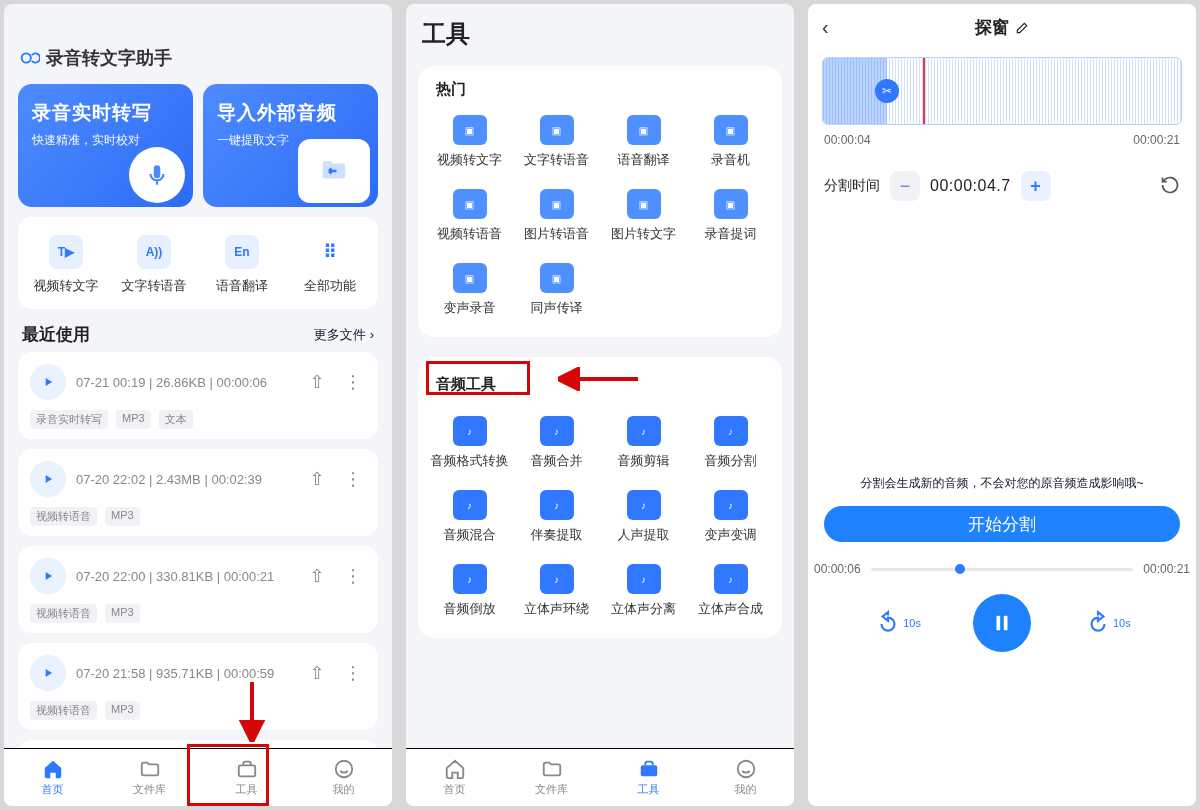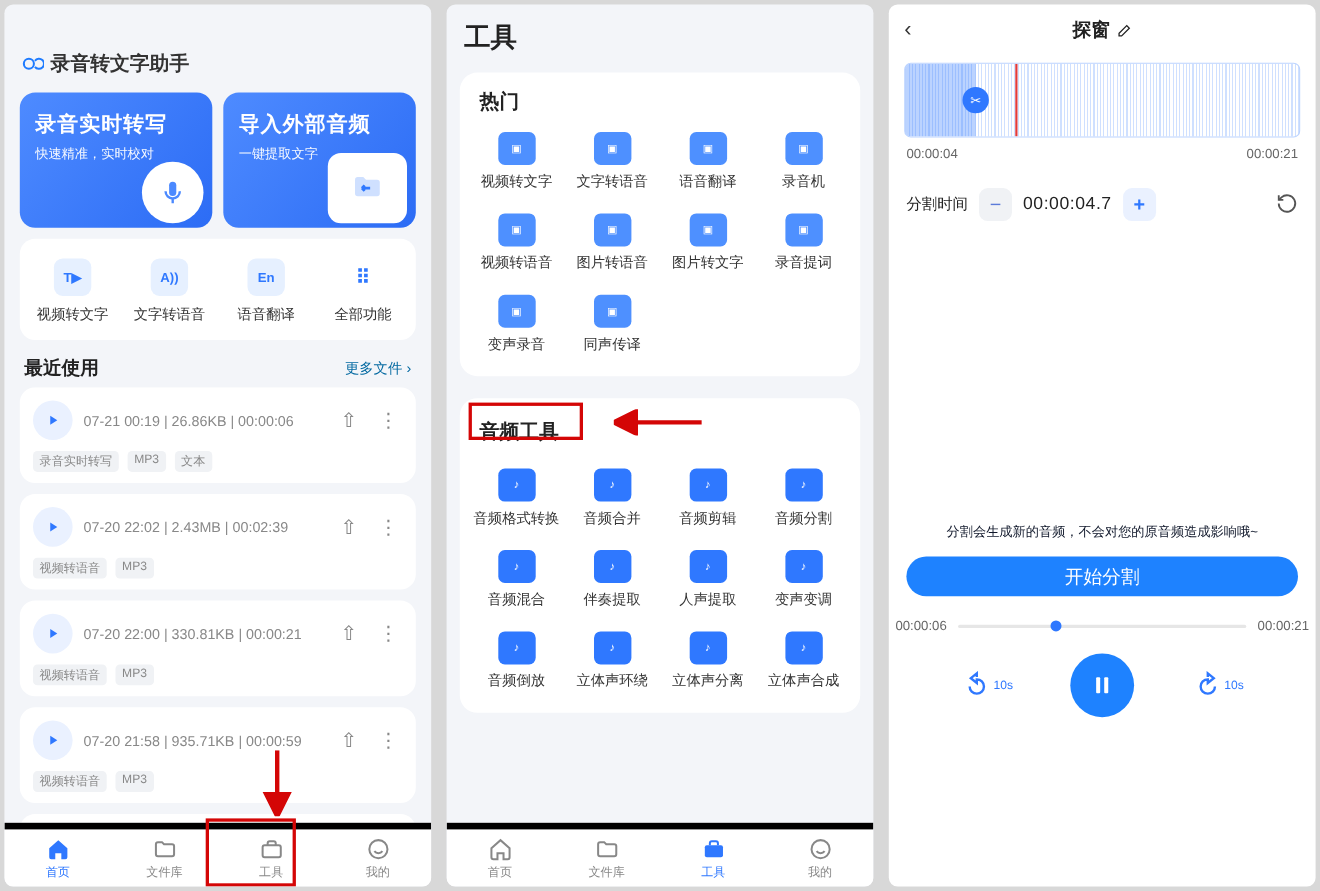--- a/index.html
+++ b/index.html
@@ -57,49 +57,49 @@
     background:#fff; margin:0 14px 10px; border-radius:14px; display:flex;
     padding:18px 4px 14px;
   }
   .qi { flex:1; text-align:center; }
   .qi .ic { width:34px; height:34px; margin:0 auto 8px; background:#e6f0ff; border-radius:8px; display:flex;align-items:center;justify-content:center; color:#2f78ff; font-size:12px; font-weight:700;}
   .qi .lab { font-size:13px; color:#333; }
   .p1-recent-h {
     display:flex; align-items:center; justify-content:space-between;
     padding:4px 18px 6px; font-size:17px; font-weight:700; color:#222;
   }
-  .p1-recent-h .more { font-size:13px; color:#0369a1; font-weight:400; display:flex; align-items:center; gap:4px;}
+  .p1-recent-h .more { font-size:13px; color:#0f172a; font-weight:400; display:flex; align-items:center; gap:4px;}
   .files { flex:1; overflow:hidden; padding:0 14px; }
   .file {
     background:#fff; border-radius:14px; padding:12px 12px 10px; margin-bottom:10px;
   }
   .file .row1 { display:flex; align-items:center; gap:10px; }
   .playbtn {
     width:36px; height:36px; border-radius:50%; background:#eaf1ff;
     display:flex; align-items:center; justify-content:center; color:#2f78ff;
   }
   .meta { flex:1; font-size:13px; color:#888; }
   .act { width:26px; color:#888; text-align:center; font-size:18px;}
   .tags { display:flex; gap:8px; margin-top:10px; }
   .tag { font-size:11px; background:#f0f2f5; color:#888; padding:2px 6px; border-radius:4px; }
   .tabbar {
-    height:58px; background:#fff; display:flex; border-top:6px solid #000000;
+    height:58px; background:#fff; display:flex; border-top:1px solid #000000;
   }
   .tab { flex:1; display:flex; flex-direction:column; align-items:center; justify-content:center; gap:2px; color:#888; font-size:11px; position:relative;}
   .tab.active { color:#2f78ff; }
   .tab .ticon { width:22px; height:22px; }
   .redbox { position:absolute; border:3px solid #d40606; pointer-events:none; }
   .arrow-red { position:absolute; pointer-events:none; }
 
   
   .p2-title { font-size:24px; font-weight:700; padding:14px 16px 6px; color:#222;}
   .section {
     background:#fff; margin:10px 12px; border-radius:16px; padding:14px 8px 8px;
   }
-  .section .sh { font-size:18px; font-weight:700; color:#222; padding:0 10px 8px;}
+  .section .sh { font-size:15px; font-weight:700; color:#222; padding:0 10px 8px;}
   .grid { display:flex; flex-wrap:wrap; }
   .gi { width:25%; text-align:center; padding:8px 0 12px;}
   .gi .ic { width:34px; height:30px; margin:0 auto 6px; background:#2f78ff; border-radius:6px; display:flex;align-items:center;justify-content:center; color:#fff; font-size:10px;}
   .gi .ic.lt { background:#4e90ff;}
   .gi .lab { font-size:13px; color:#333; }
 
   
   .p3-hdr { display:flex; align-items:center; justify-content:center; padding:12px 14px; position:relative;}
   .p3-hdr .back { position:absolute; left:14px; font-size:20px; color:#333; }
   .p3-hdr .title { font-size:17px; font-weight:600; color:#222; display:flex; align-items:center; gap:6px;}

